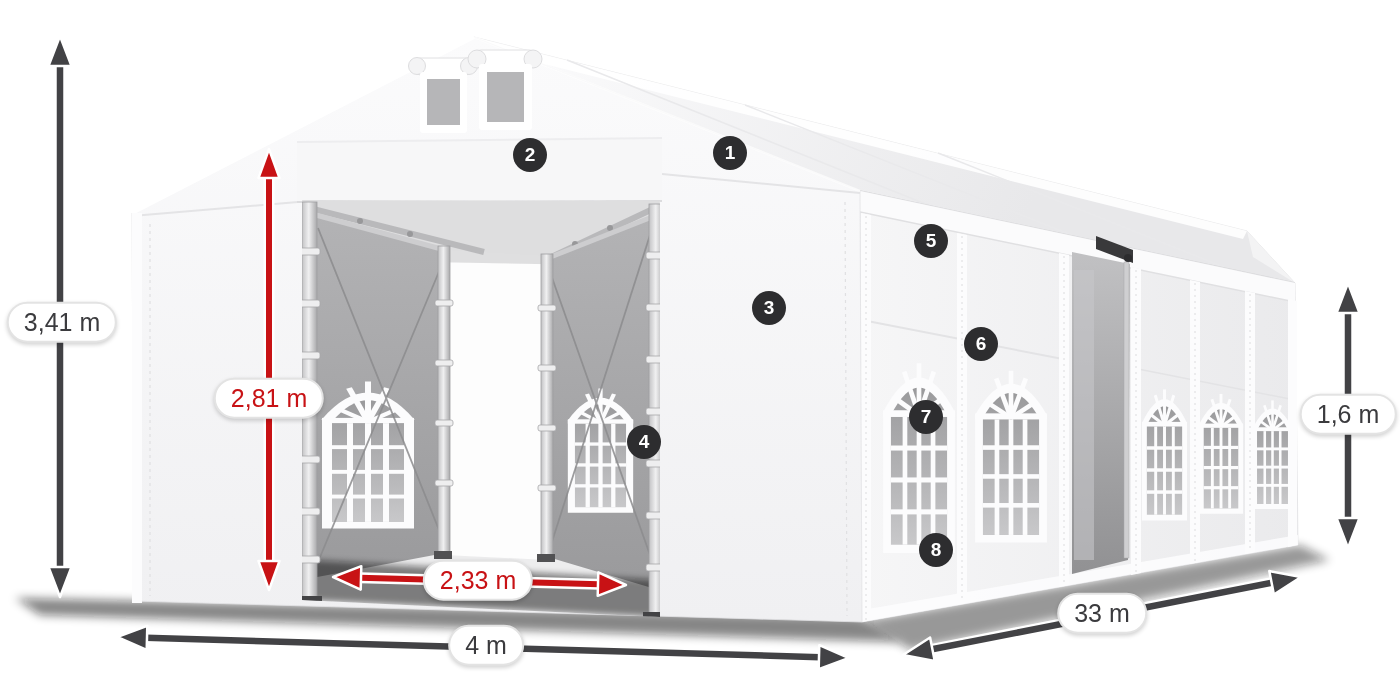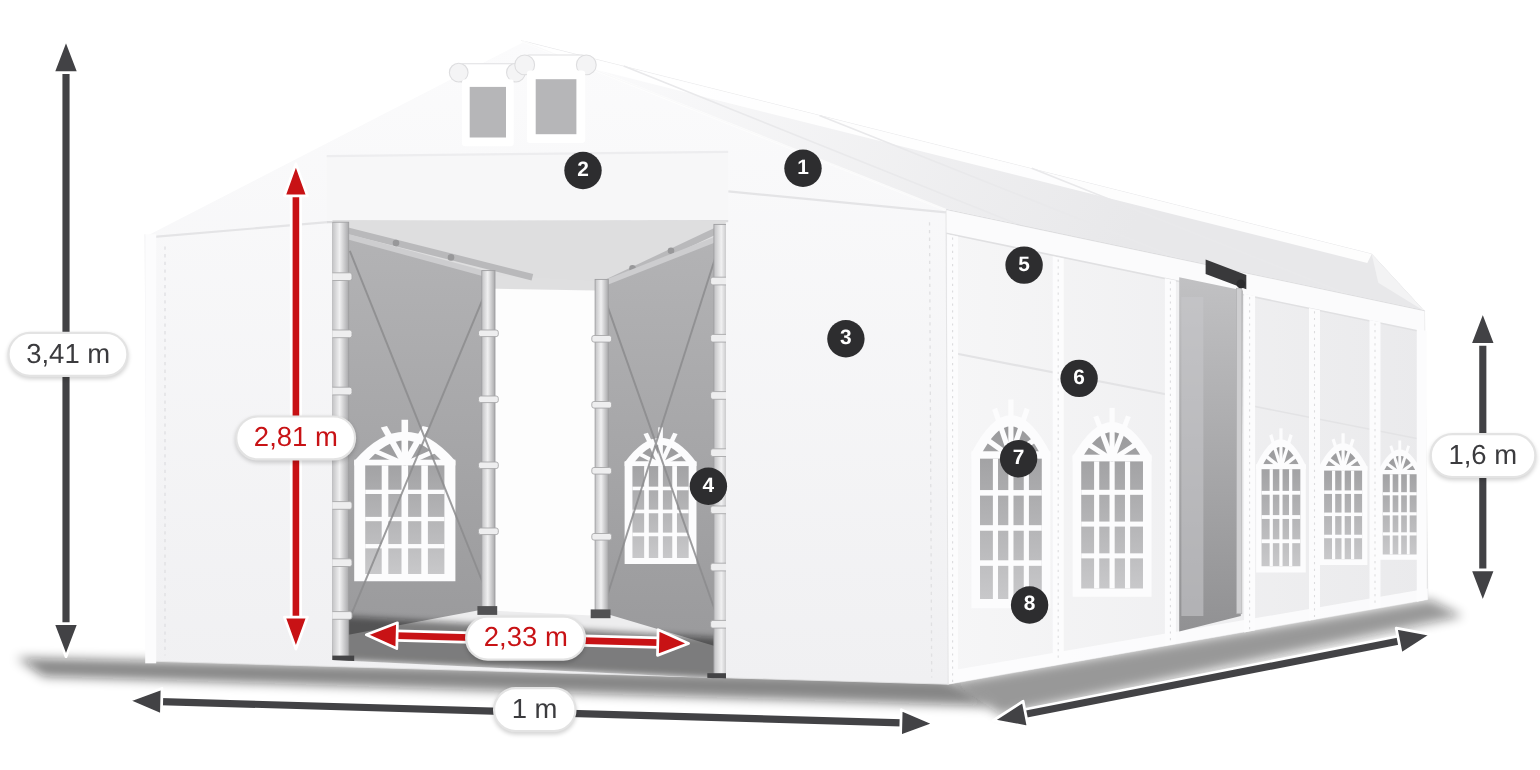--- a/index.html
+++ b/index.html
@@ -284,21 +284,22 @@
     <line class="arr-case" x1="360" y1="577.8" x2="599" y2="584.2"></line>
     <line class="arr-red" x1="360" y1="577.8" x2="599" y2="584.2"></line>
     <polygon class="arr-red-head" points="333,577 360.7,589.6 361.3,566.2"></polygon>
     <polygon class="arr-red-head" points="626,585 598.3,572.4 597.7,595.8"></polygon>
   </g>
 </svg>
 
 <div class="dim-pill" style="left:62px;top:322px;">3,41 m</div>
 <div class="dim-pill red" style="left:269px;top:381px;margin-top:17px;">2,81 m</div>
 <div class="dim-pill red" style="left:478px;top:580px;">2,33 m</div>
-<div class="dim-pill" style="left:486px;top:645px;">1 m</div>
+<div class="dim-pill" style="left:486px;top:645px;">4 m</div>
+<div class="dim-pill" style="left:1102px;top:613px;">33 m</div>
 <div class="dim-pill" style="left:1348px;top:414px;">1,6 m</div>
 
 <div class="badge" style="left:730px;top:153px;">1</div>
 <div class="badge" style="left:530px;top:155px;">2</div>
 <div class="badge" style="left:769px;top:308px;">3</div>
 <div class="badge" style="left:644px;top:442px;">4</div>
 <div class="badge" style="left:931px;top:241px;">5</div>
 <div class="badge" style="left:981px;top:344px;">6</div>
 <div class="badge" style="left:926px;top:417px;">7</div>
 <div class="badge" style="left:936px;top:550px;">8</div>

